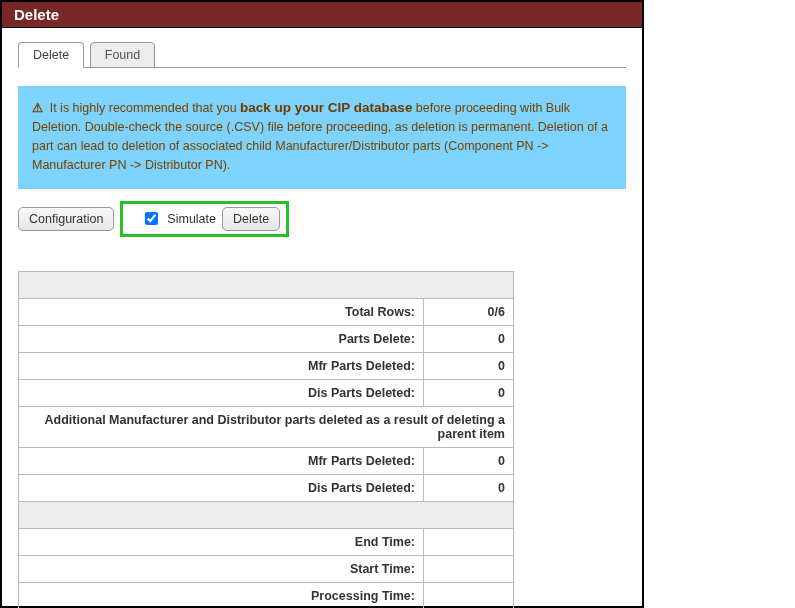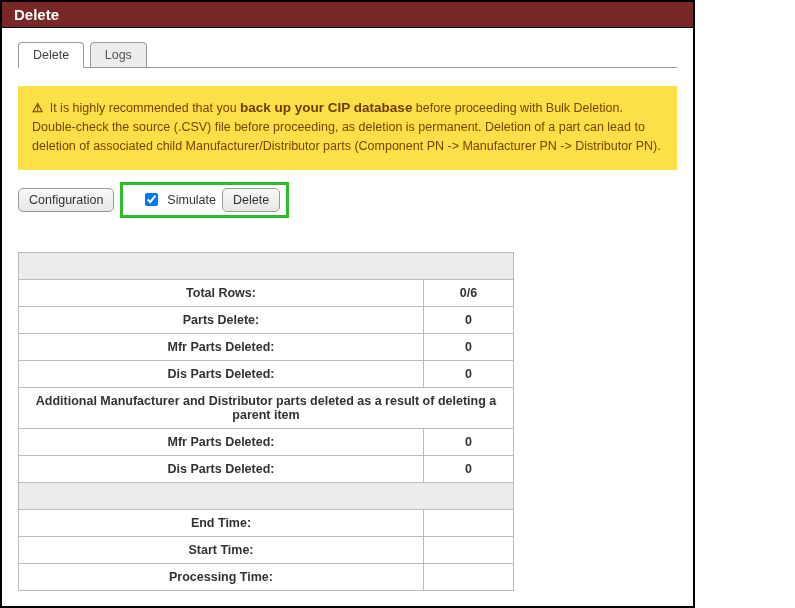--- a/index.html
+++ b/index.html
@@ -4,21 +4,21 @@
 <style>
   * { box-sizing: border-box; }
   body {
     margin: 0;
     font-family: "Segoe UI", Tahoma, Verdana, sans-serif;
     font-size: 13px;
     color: #333;
     background: #fff;
   }
   .outer-border {
-    width: 695px;
+    width: 644px;
     height: 608px;
     border: 2px solid #000;
     position: relative;
   }
   .header-bar {
     background: #792828;
     color: #fff;
     font-weight: bold;
     font-size: 15px;
     padding: 4px 12px;
@@ -54,21 +54,21 @@
     border: none;
     border-top: 1px solid #999;
     margin-top: -1px;
     position: relative;
     z-index: 1;
   }
   .content {
     padding: 18px 16px 12px 16px;
   }
   .warning-box {
-    background: #fde047;
+    background: #7dd3fc;
     color: #774200;
     padding: 12px 14px 14px 14px;
     font-size: 12.5px;
     line-height: 1.5;
   }
   .warning-icon {
     font-weight: bold;
     margin-right: 3px;
   }
   .warning-strong {
@@ -107,21 +107,21 @@
   }
   table.stats {
     border-collapse: collapse;
     width: 496px;
     margin-top: 4px;
   }
   table.stats td, table.stats th {
     border: 1px solid #bbb;
     font-size: 12.5px;
     padding: 6px 8px;
-    text-align: center;
+    text-align: right;
     color: #333;
     font-weight: bold;
   }
   table.stats th {
     background: #ececec;
     height: 26px;
   }
   td.value-col {
     width: 90px;
     font-weight: normal;
@@ -131,21 +131,21 @@
   }
 </style>
 </head>
 <body>
 
 <div class="outer-border">
   <div class="header-bar">Delete</div>
 
   <div class="tabs-row">
     <div class="tab active">Delete</div>
-    <div class="tab inactive">Logs</div>
+    <div class="tab inactive">Found</div>
   </div>
   <hr class="tabs-hr">
 
   <div class="content">
     <div class="warning-box">
       <span class="warning-icon">⚠</span>
       <span>It is highly recommended that you </span><span class="warning-strong">back up your CIP database</span><span> before proceeding with Bulk Deletion. Double-check the source (.CSV) file before proceeding, as deletion is permanent. Deletion of a part can lead to deletion of associated child Manufacturer/Distributor parts (Component PN -&gt; Manufacturer PN -&gt; Distributor PN).</span>
     </div>
 
     <div class="controls-row">

